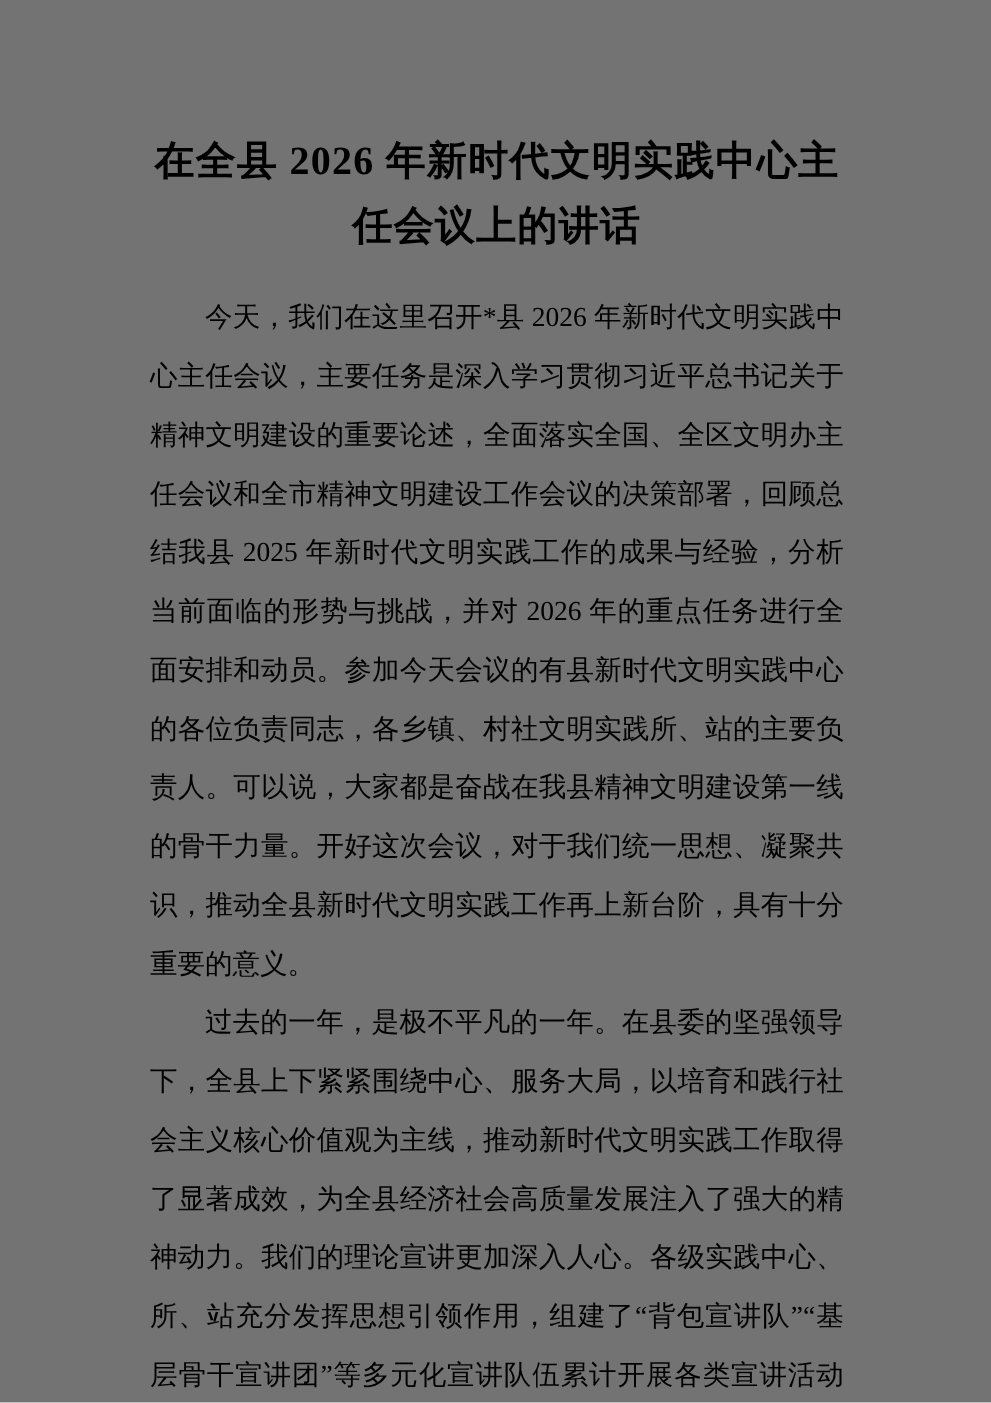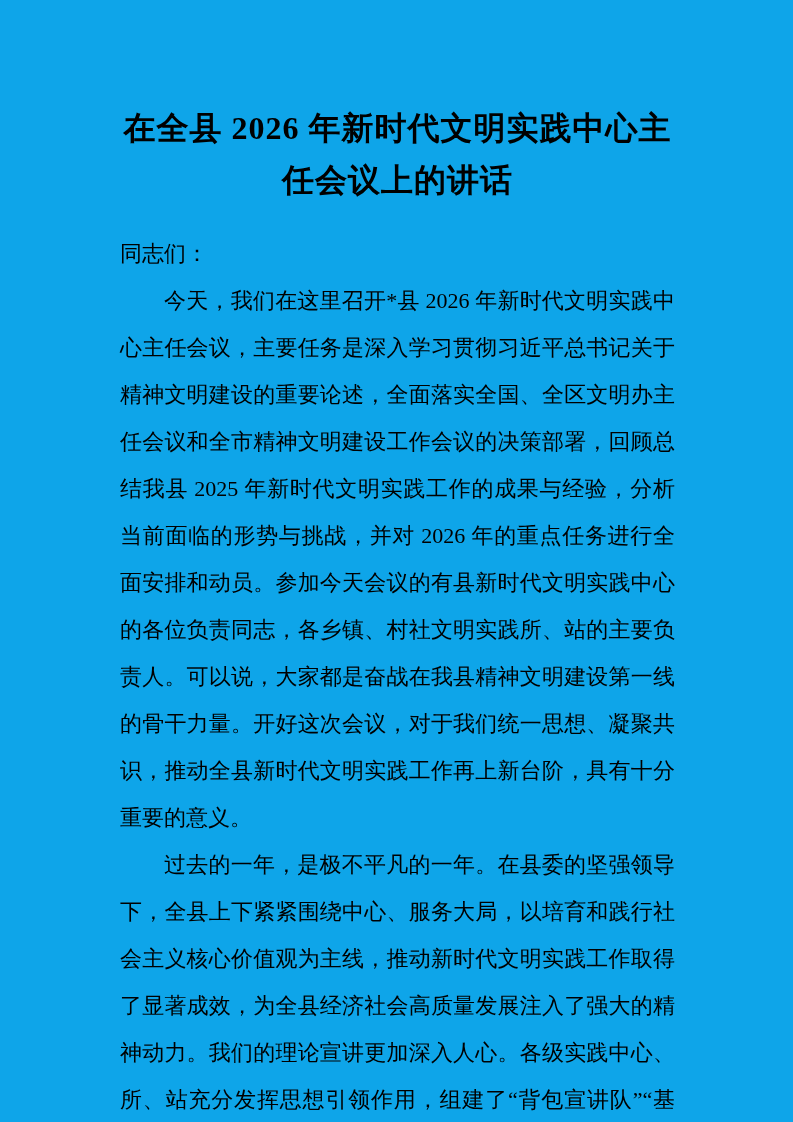--- a/index.html
+++ b/index.html
@@ -5,21 +5,21 @@
   html, body {
     margin: 0;
     padding: 0;
     background: #ffffff;
   }
   .page {
     position: relative;
     width: 793px;
     height: 1122px;
     margin: 0 auto;
-    background: #0ea5e9;
+    background: #737373;
     box-sizing: border-box;
     padding: 102px 118px 15px 120px;
     overflow: hidden;
     color: #000000;
   }
   .doc-title {
     font-family: "Liberation Serif", "DejaVu Serif", serif;
     font-weight: 700;
     font-size: 32px;
     line-height: 52px;
@@ -42,17 +42,16 @@
     text-indent: 2em;
     font-family: Liberation Serif, serif;
   }
 </style>
 </head>
 <body>
 
 <div class="page">
   <h1 class="doc-title">在全县 2026 年新时代文明实践中心主任会议上的讲话</h1>
   <div class="doc-content">
-    <p class="salutation">同志们：</p>
     <p class="para">今天，我们在这里召开*县 2026 年新时代文明实践中心主任会议，主要任务是深入学习贯彻习近平总书记关于精神文明建设的重要论述，全面落实全国、全区文明办主任会议和全市精神文明建设工作会议的决策部署，回顾总结我县 2025 年新时代文明实践工作的成果与经验，分析当前面临的形势与挑战，并对 2026 年的重点任务进行全面安排和动员。参加今天会议的有县新时代文明实践中心的各位负责同志，各乡镇、村社文明实践所、站的主要负责人。可以说，大家都是奋战在我县精神文明建设第一线的骨干力量。开好这次会议，对于我们统一思想、凝聚共识，推动全县新时代文明实践工作再上新台阶，具有十分重要的意义。</p>
     <p class="para">过去的一年，是极不平凡的一年。在县委的坚强领导下，全县上下紧紧围绕中心、服务大局，以培育和践行社会主义核心价值观为主线，推动新时代文明实践工作取得了显著成效，为全县经济社会高质量发展注入了强大的精神动力。我们的理论宣讲更加深入人心。各级实践中心、所、站充分发挥思想引领作用，组建了“背包宣讲队”“基层骨干宣讲团”等多元化宣讲队伍累计开展各类宣讲活动超过两千场，覆盖群众</p>
   </div>
 </div>
 
 </body></html>

